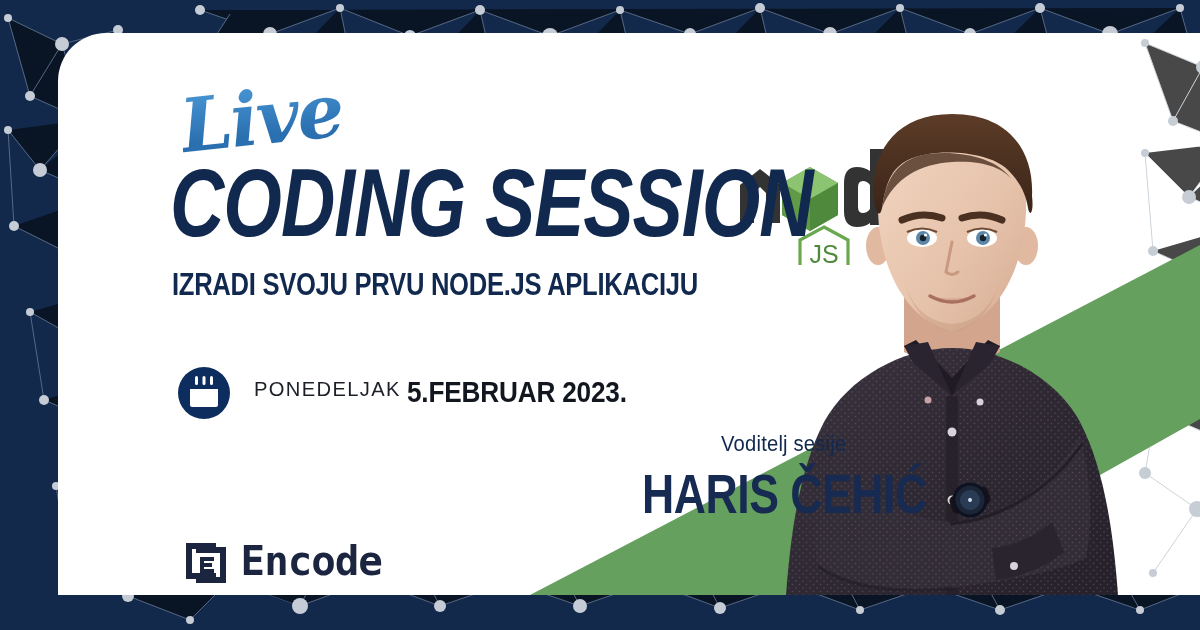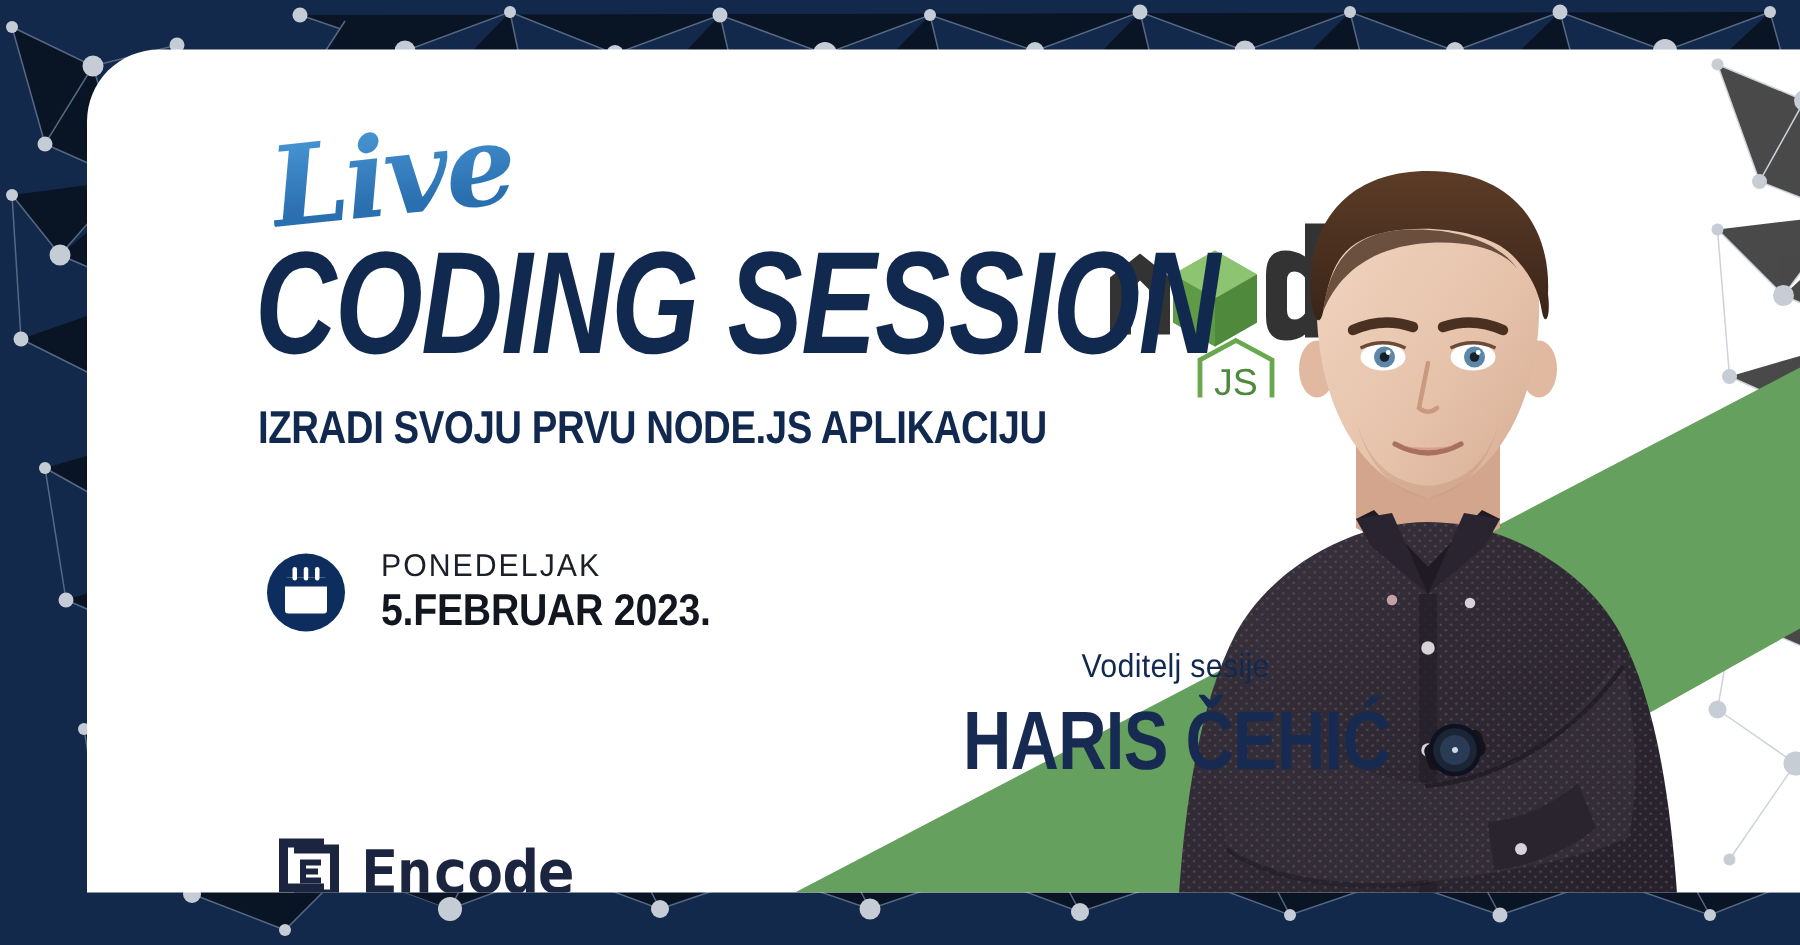--- a/index.html
+++ b/index.html
@@ -93,21 +93,21 @@
 
   
   .node-logo{
     position:absolute;left:676px;top:112px;width:210px;height:120px;
   }
 
   
   .info-block{position:absolute;left:118px;top:332px;}
   .info-row{display:flex;align-items:center;margin-bottom:28px;}
   .info-icon{width:56px;height:56px;flex:0 0 56px;margin-right:22px;}
-  .info-text{display:flex;flex-direction:column;justify-content:center;}
+  .info-text{display:flex;flex-direction:row;justify-content:center;}
   .info-kicker{
     font-family:"Liberation Sans",sans-serif;
     font-size:21px;font-weight:400;letter-spacing:1.4px;
     color:#1b1f27;line-height:1.25;
     transform:scaleX(.96);transform-origin:left center;
   }
   .info-value{
     font-family:"Liberation Sans",sans-serif;
     font-size:27px;font-weight:700;letter-spacing:-0.2px;
     color:#11161f;line-height:1.25;
@@ -115,22 +115,22 @@
   }
   .info-single{
     font-family:"Liberation Sans",sans-serif;
     font-size:27px;font-weight:700;letter-spacing:-0.2px;
     color:#11161f;
     transform:scaleY(1.1) scaleX(.97);transform-origin:left center;
   }
 
   
   .encode-logo{
-    position:absolute;left:126px;top:524px;
-    display:flex;align-items:center;gap:14px;
+    position:absolute;left:126px;top:508px;
+    display:flex;gap:14px;
   }
   .encode-word{
     font-family:"DejaVu Sans Mono",monospace;
     font-size:40px;font-weight:700;letter-spacing:-1px;
     color:#1c2540;line-height:1;
     transform:scaleX(1.02);
   }
 
   
   .presenter-label{

